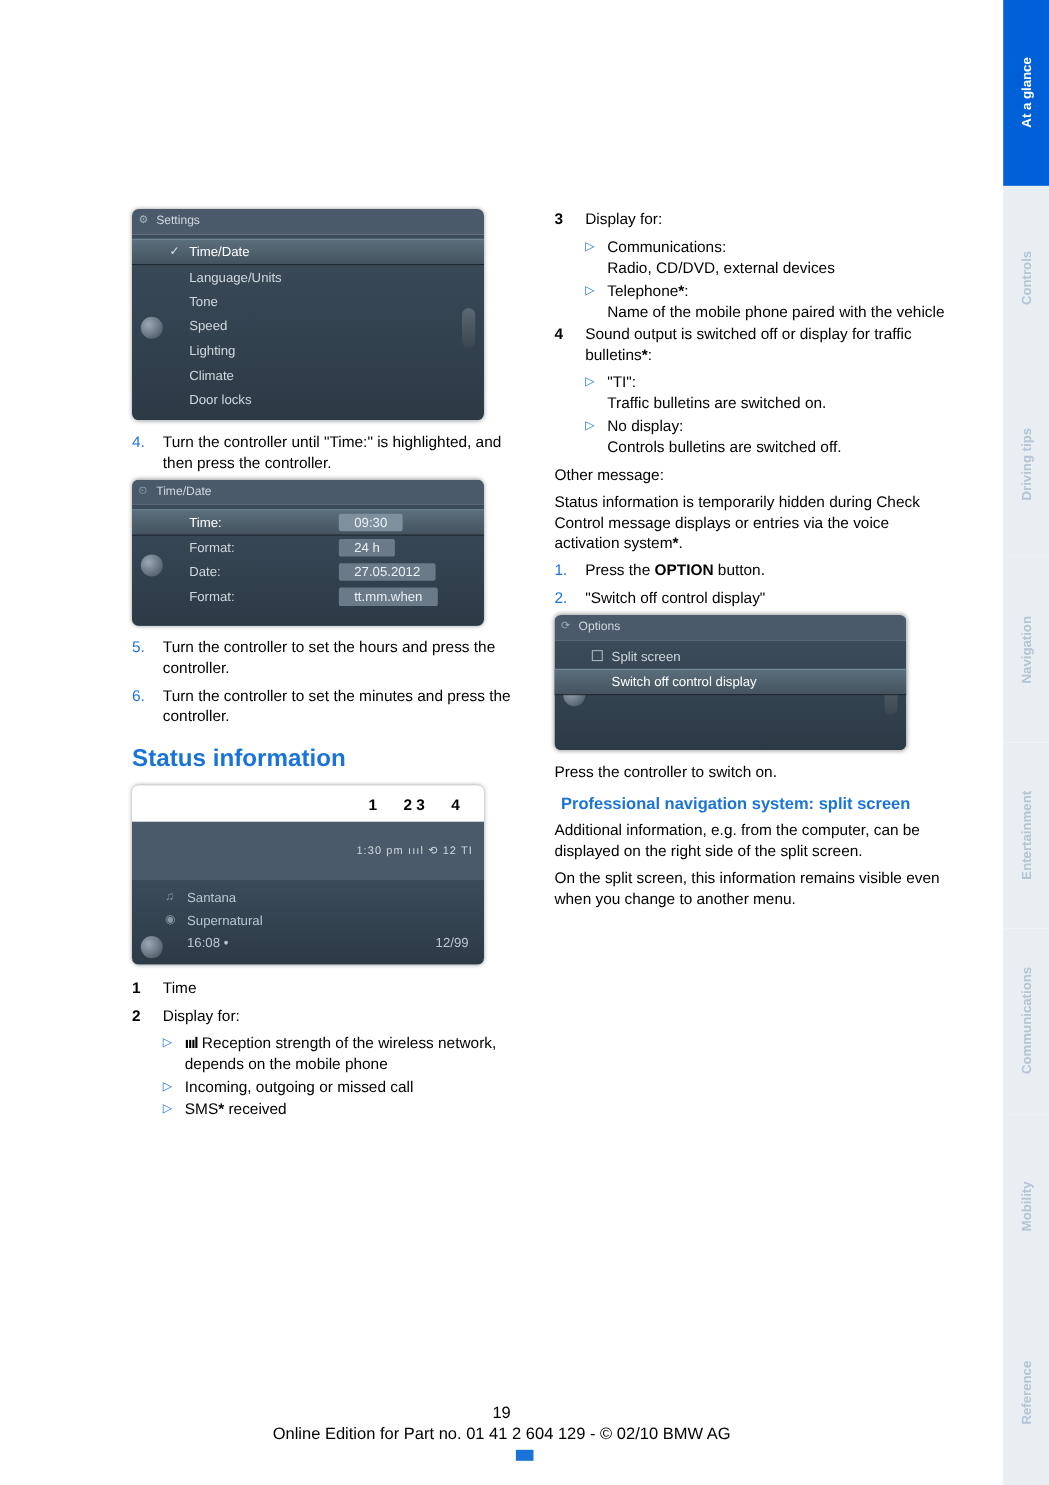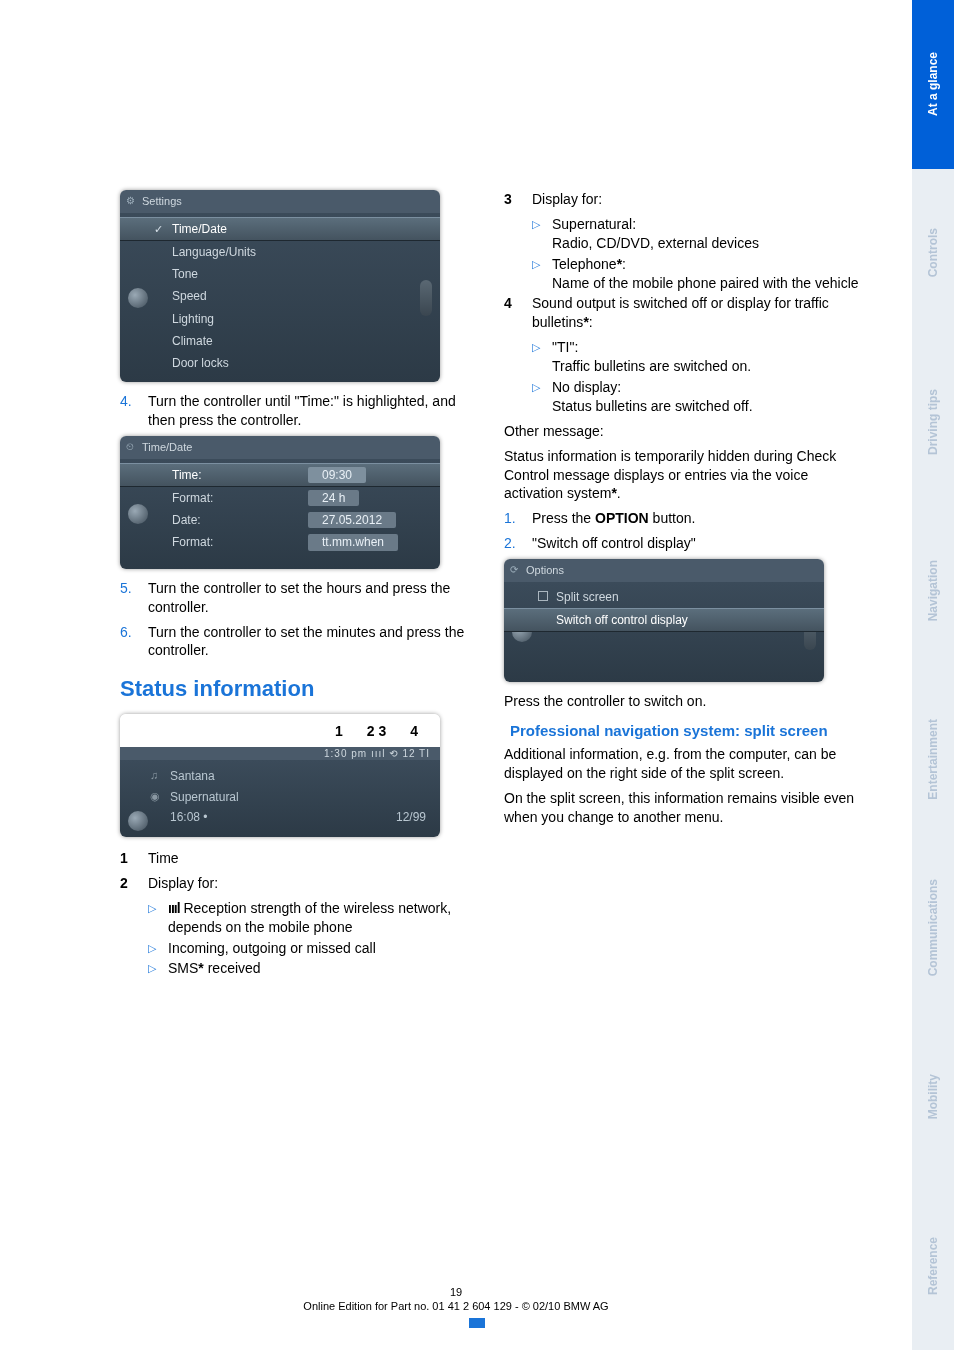--- a/index.html
+++ b/index.html
@@ -28,25 +28,25 @@
   .num-item .n { width: 28px; flex-shrink: 0; color: #1a74d8; }
   .num-item.black .n { color: #000; font-weight: bold; }
   .num-item .t { flex: 1; }
   .bullet { display: flex; margin: 2px 0 2px 28px; }
   .bullet .tri { color: #1a74d8; width: 20px; flex-shrink: 0; font-size: 11px; line-height: 18px; }
   .bullet .bt { flex: 1; }
   h2.section { color: #1a74d8; font-size: 22px; font-weight: bold; margin: 14px 0 10px 0; }
   h3.sub { color: #1a74d8; font-size: 15px; font-weight: bold; margin: 10px 0 4px 6px; }
   .status-shot { width: 320px; border-radius: 6px; overflow: hidden; box-shadow: 0 0 4px rgba(0,0,0,0.4); margin-bottom: 12px; }
   .status-top { background: #fff; display: flex; justify-content: flex-end; gap: 24px; padding: 8px 22px 6px 0; font-size: 14px; font-weight: bold; }
-  .status-bar { background: #4a5a6a; color: #cfd8df; font-size: 10px; padding: 0 10px; text-align: right; letter-spacing: 1px; }
+  .status-bar { background: #4a5a6a; color: #cfd8df; font-size: 10px; padding: 20px 10px; text-align: right; letter-spacing: 1px; }
   .status-body { background: linear-gradient(#3b4b5a,#2c3a46); padding: 6px 0 10px 0; position: relative; min-height: 68px; }
   .srow { color: #b9c7d1; font-size: 12px; padding: 2px 14px 2px 50px; display: flex; justify-content: space-between; }
   .srow .sicon { position: absolute; left: 30px; color: #8a98a3; font-size: 11px; }
-  .footer { position: absolute; left: 0; bottom: 38px; width: 912px; text-align: center; font-size: 11px; color: #000; }
+  .footer { position: absolute; left: 0; bottom: 38px; width: 912px; text-align: center; font-size: 15px; color: #000; }
   .footer .pn { margin-bottom: 2px; }
   .footer-bar { position: absolute; bottom: 22px; left: 50%; margin-left: -8px; width: 16px; height: 10px; background: #1a74d8; }
   .star { font-weight: bold; }
   .opt-shot .shot-row .box { position:absolute; left:34px; top:5px; width:10px; height:10px; border:1px solid #aab6bf; }
 </style>
 </head>
 <body>
 
 <div class="page">
 
@@ -204,37 +204,37 @@
       </div>
     </div>
 
     <div class="col">
       <div class="num-item black">
         <div class="n">3</div>
         <div class="t">Display for:</div>
       </div>
       <div class="bullet">
         <span class="tri">▷</span>
-        <span class="bt"><span>Supernatural:</span><br><span>Radio, CD/DVD, external devices</span></span>
+        <span class="bt"><span>Communications:</span><br><span>Radio, CD/DVD, external devices</span></span>
       </div>
       <div class="bullet">
         <span class="tri">▷</span>
         <span class="bt"><span>Telephone</span><span class="star">*</span>:<br><span>Name of the mobile phone paired with the vehicle</span></span>
       </div>
       <div class="num-item black">
         <div class="n">4</div>
         <div class="t"><span>Sound output is switched off or display for traffic bulletins</span><span class="star">*</span>:</div>
       </div>
       <div class="bullet">
         <span class="tri">▷</span>
         <span class="bt"><span>"TI":</span><br><span>Traffic bulletins are switched on.</span></span>
       </div>
       <div class="bullet">
         <span class="tri">▷</span>
-        <span class="bt"><span>No display:</span><br><span>Status bulletins are switched off.</span></span>
+        <span class="bt"><span>No display:</span><br><span>Controls bulletins are switched off.</span></span>
       </div>
 
       <p style="margin-top:6px">Other message:</p>
       <p><span>Status information is temporarily hidden during Check Control message displays or entries via the voice activation system</span><span class="star">*</span>.</p>
 
 
       <div class="num-item">
         <div class="n">1.</div>
         <div class="t"><span>Press the </span><b>OPTION</b><span> button.</span></div>
       </div>

